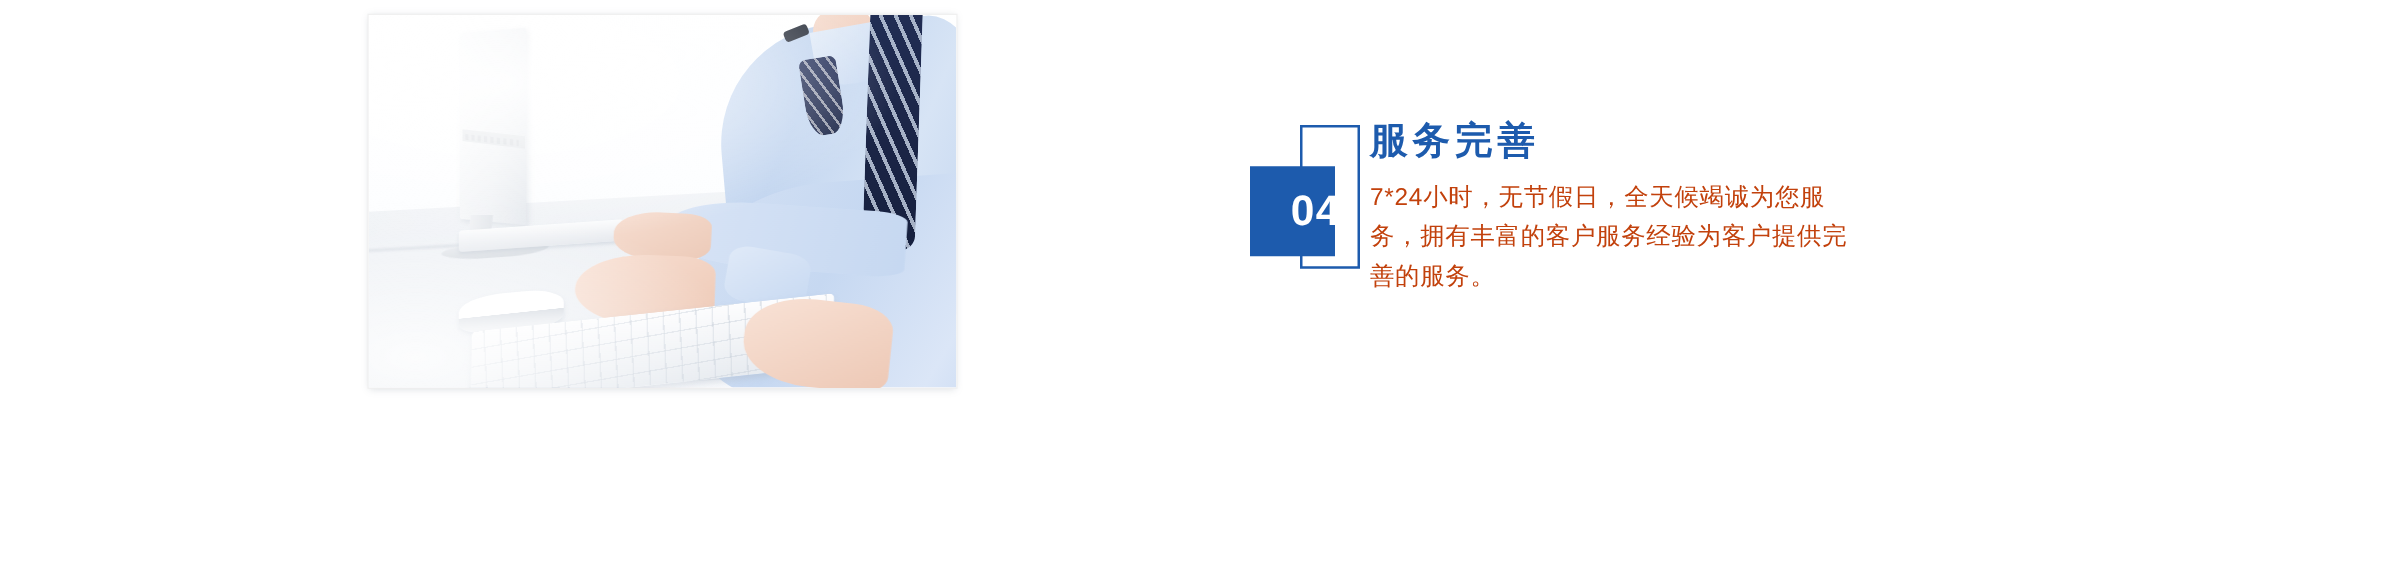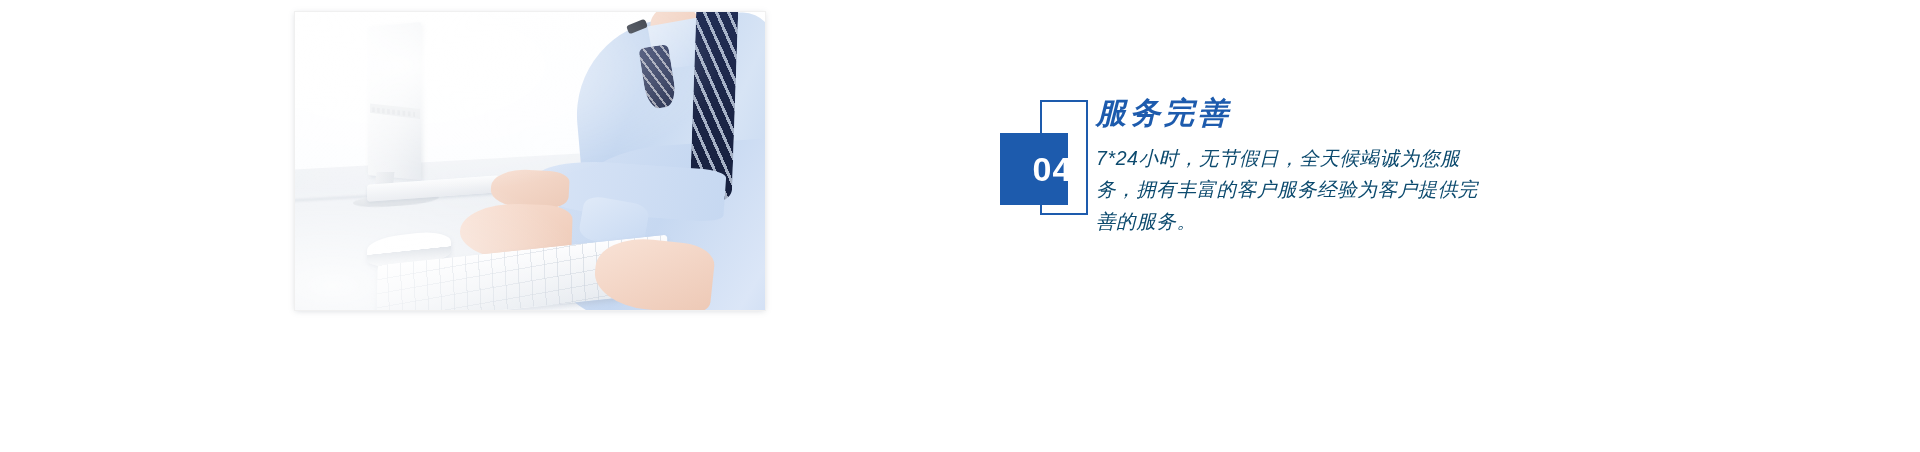--- a/index.html
+++ b/index.html
@@ -350,36 +350,35 @@
     letter-spacing: 1px;
     line-height: 1;
     padding-left: 37px;
   }
 
   .text-col {
     position: absolute;
     left: 96px;
     top: 0;
     width: 430px;
-    font-style: italic;
   }
 
   .title {
     color: #1d5bad;
     font-size: 30px;
     font-weight: 700;
     letter-spacing: 4px;
     line-height: 1.15;
     margin: 6px 0 0 0;
     white-space: nowrap;
   }
 
   .desc {
     margin-top: 12px;
-    color: #0c4a6e;
+    color: #c2410c;
     font-size: 19.5px;
     line-height: 1.62;
     letter-spacing: .6px;
     width: 400px;
   }
 </style>
 </head>
 <body>
 
 <div class="stage">

